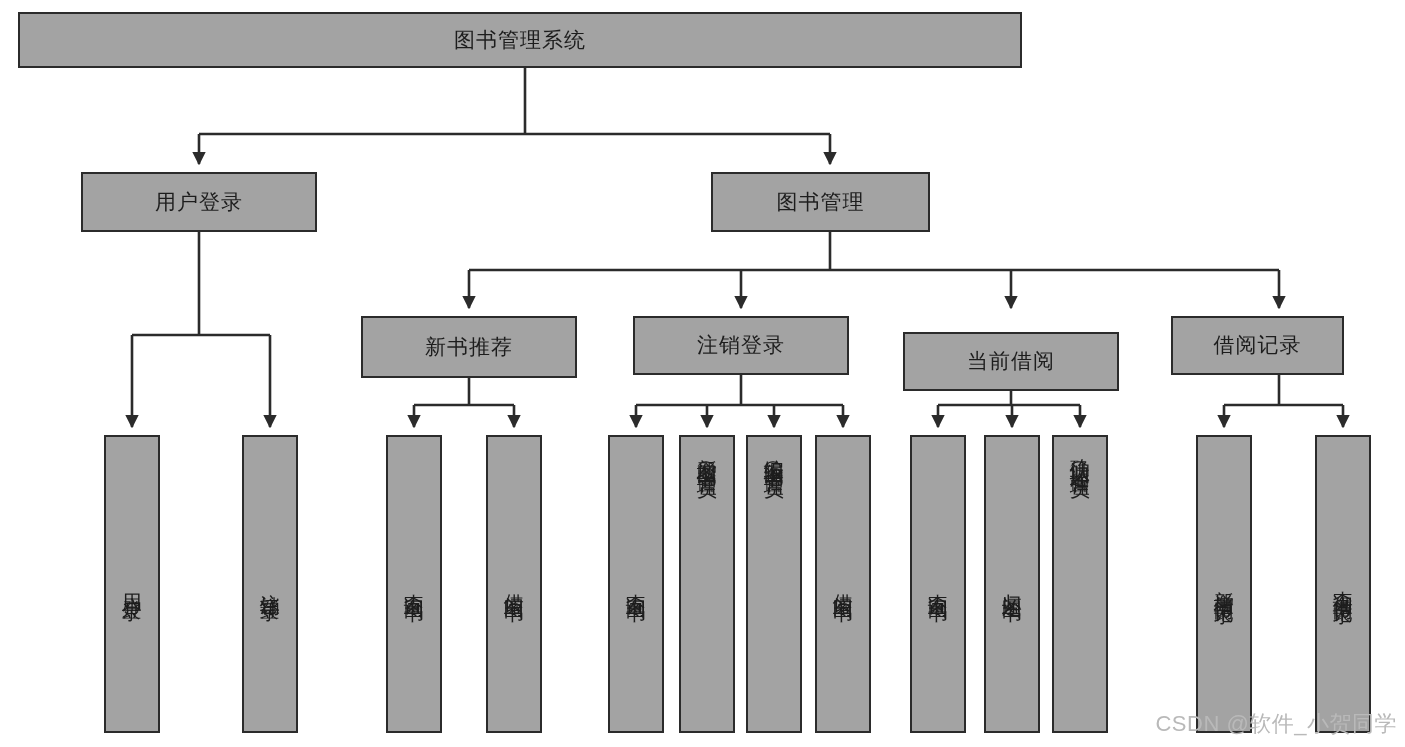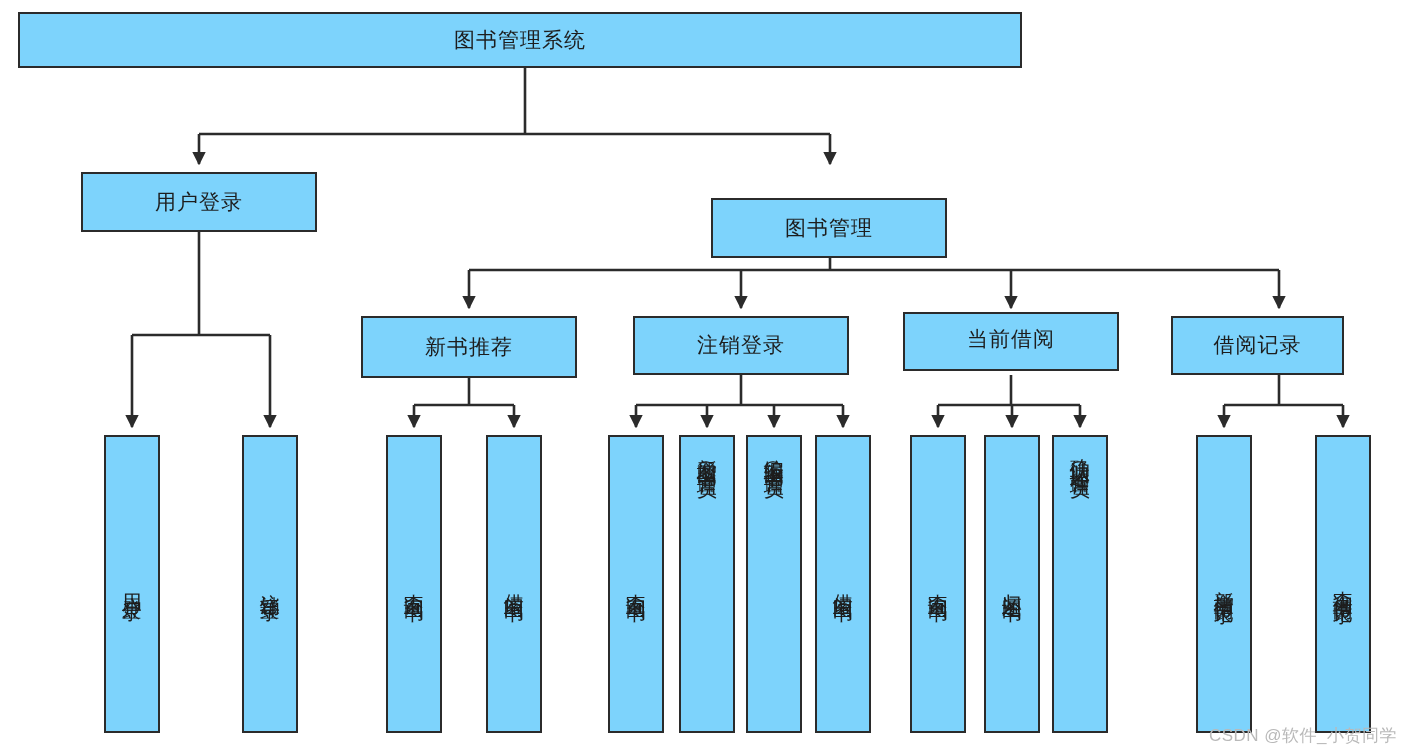--- a/index.html
+++ b/index.html
@@ -17,21 +17,21 @@
   #wires{
     position:absolute;
     left:0; top:0;
     width:1405px; height:747px;
     pointer-events:none;
   }
   .node{
     position:absolute;
     box-sizing:border-box;
     border:2px solid #2b2b2b;
-    background:#7dd3fc;
+    background:#a3a3a3;
     display:flex;
     align-items:center;
     justify-content:center;
     text-align:center;
     z-index:2;
   }
   .node .lbl{
     font-size:21px;
     line-height:1.25;
     letter-spacing:1px;
@@ -52,22 +52,22 @@
     letter-spacing:3px;
     white-space:nowrap;
   }
   .node.vert.mid{
     align-items:center;
     padding-top:0;
   }
   .watermark{
     position:absolute;
     right:8px;
-    bottom:0;
-    font-size:17px;
+    bottom:8px;
+    font-size:22px;
     color:#b9b9b9;
     letter-spacing:0.5px;
     z-index:3;
     white-space:nowrap;
     margin-left:18px;
   }
 </style>
 </head>
 <body>
 
@@ -123,31 +123,31 @@
     </g>
   </svg>
 
   <div class="node" id="n-root" style="left: 18px; top: 12px; width: 1004px; height: 56px;">
     <span class="lbl">图书管理系统</span>
   </div>
 
   <div class="node" id="n-l2-0" style="left: 81px; top: 172px; width: 236px; height: 60px;">
     <span class="lbl">用户登录</span>
   </div>
-  <div class="node" id="n-l2-1" style="left: 711px; top: 172px; width: 236px; height: 60px; margin-top: 26px;">
+  <div class="node" id="n-l2-1" style="left: 711px; top: 172px; width: 219px; height: 60px;">
     <span class="lbl">图书管理</span>
   </div>
 
   <div class="node" id="n-l3-0" style="left: 361px; top: 316px; width: 216px; height: 62px;">
     <span class="lbl">新书推荐</span>
   </div>
   <div class="node" id="n-l3-1" style="left: 633px; top: 316px; width: 216px; height: 59px;">
     <span class="lbl">注销登录</span>
   </div>
-  <div class="node" id="n-l3-2" style="left: 903px; top: 312px; width: 216px; height: 59px; font-family: Liberation Mono, monospace;">
+  <div class="node" id="n-l3-2" style="left: 903px; top: 332px; width: 216px; height: 59px;">
     <span class="lbl">当前借阅</span>
   </div>
   <div class="node" id="n-l3-3" style="left: 1171px; top: 316px; width: 173px; height: 59px;">
     <span class="lbl">借阅记录</span>
   </div>
 
   <div class="node vert mid" id="n-lf-0" style="left: 104px; top: 435px; width: 56px; height: 298px;">
     <span class="lbl">用户登录</span>
   </div>
   <div class="node vert mid" id="n-lf-1" style="left: 242px; top: 435px; width: 56px; height: 298px;">

